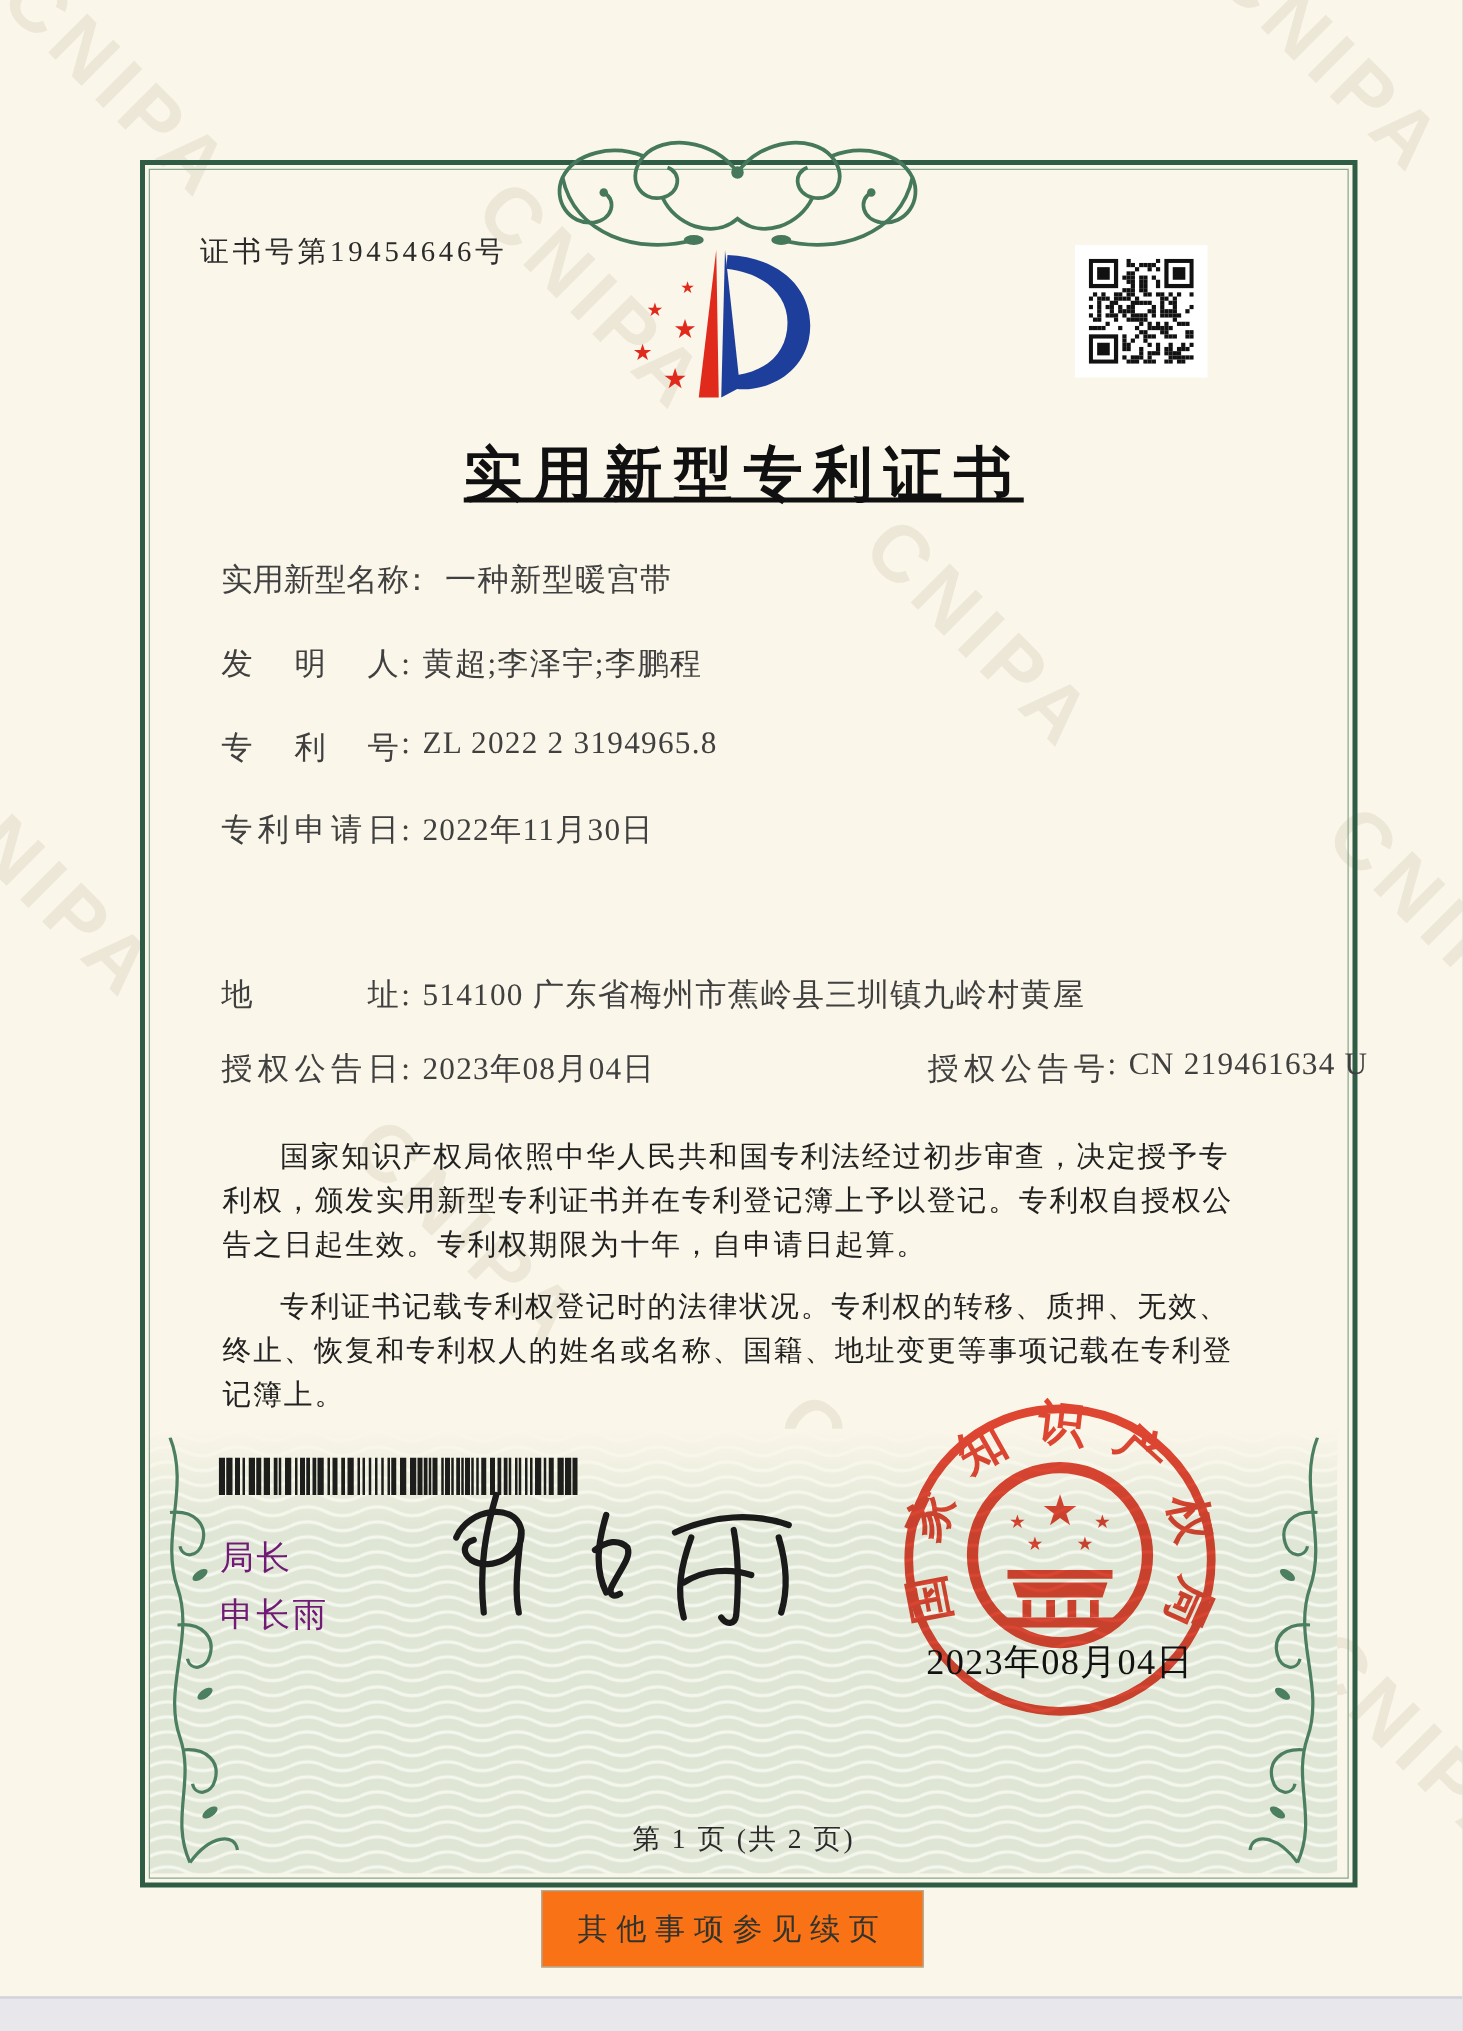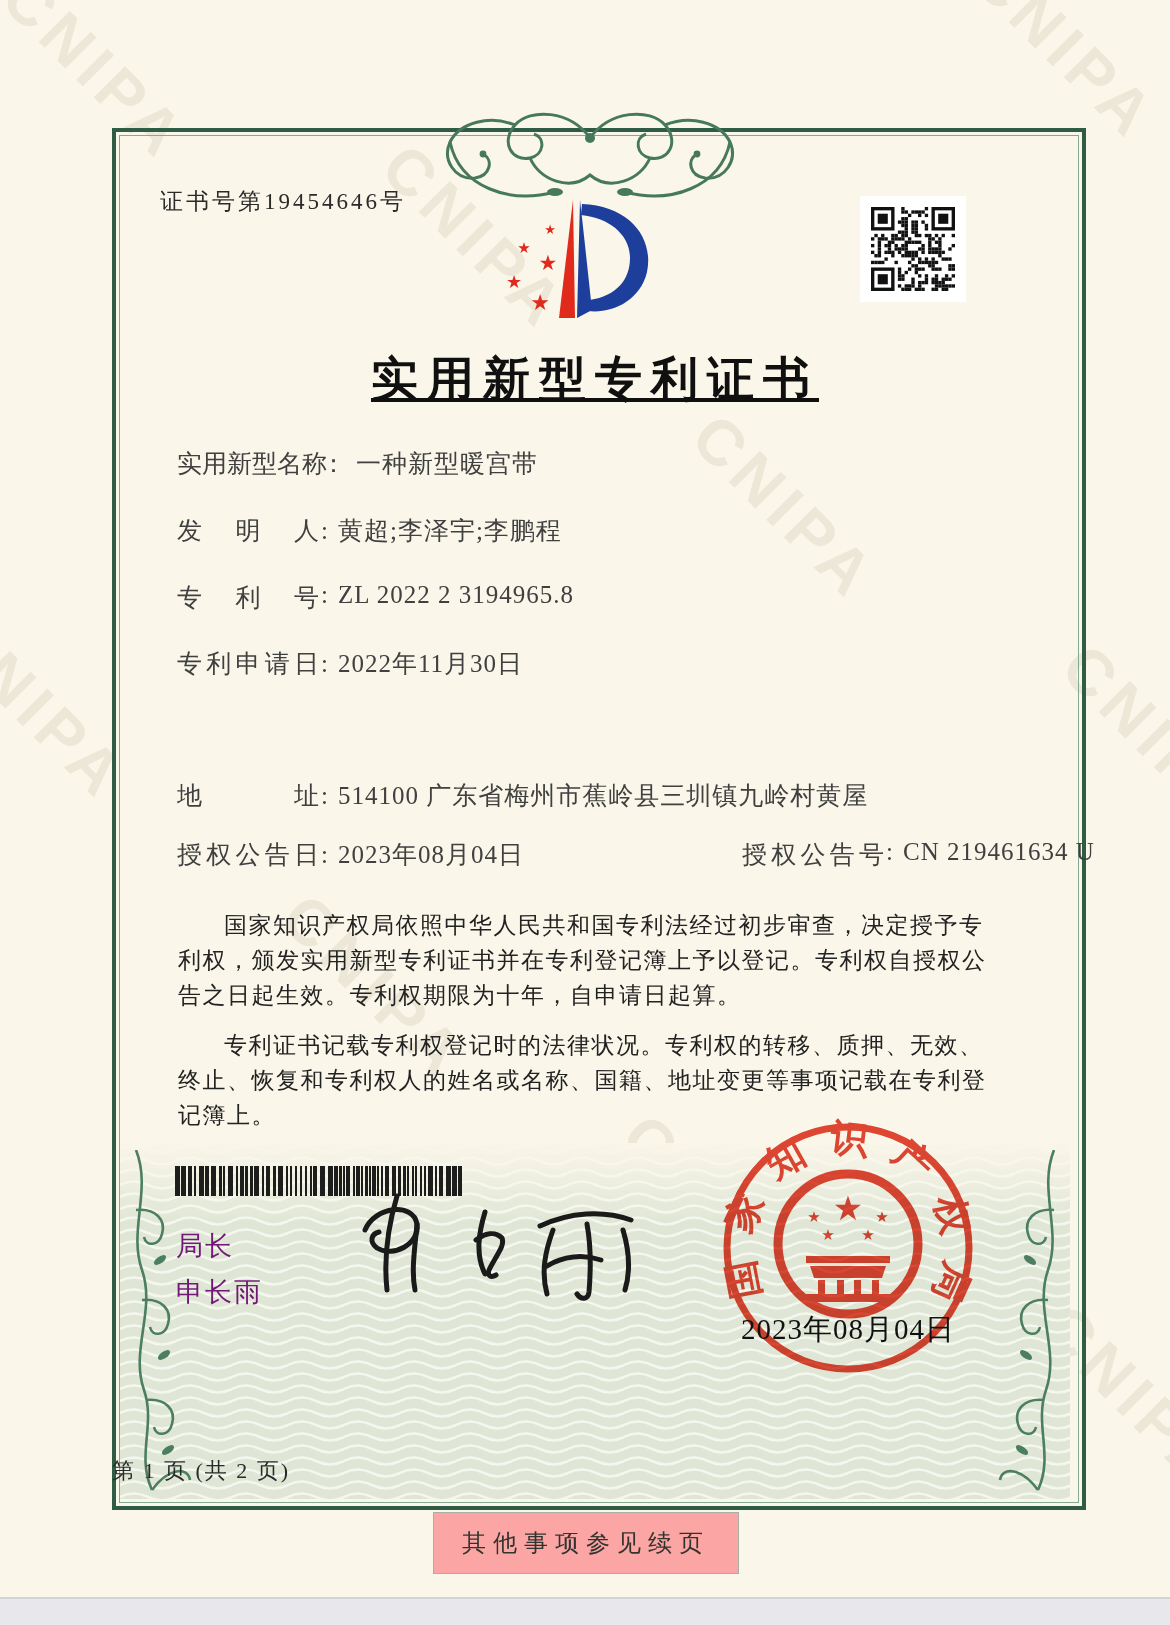--- a/index.html
+++ b/index.html
@@ -35,24 +35,24 @@
   .body-text{position:absolute;left:163px;top:893px;width:858px;font-size:23px;
              line-height:35px;letter-spacing:1.5px;color:#222;}
   .body-text p{margin:15px;text-indent:2em;}
   .barcode{position:absolute;left:175px;top:1166px;}
   .sig-label{position:absolute;left:176px;font-family:"Liberation Sans","DejaVu Sans",sans-serif;
              font-size:27px;font-weight:500;color:#701a75;letter-spacing:2px;}
   .signature{position:absolute;left:335px;top:1178px;}
   .seal{position:absolute;left:718px;top:1118px;mix-blend-mode:multiply;}
   .seal-date{position:absolute;left:718px;top:1310px;width:260px;text-align:center;
              font-size:29px;color:#111;letter-spacing:1px;}
-  .page-info{position:absolute;left:112px;top:1456px;width:966px;text-align:left;
+  .page-info{position:absolute;left:112px;top:1456px;width:966px;text-align:center;
              font-size:22px;color:#2a2a2a;letter-spacing:2px;}
   .note-box{position:absolute;left:433px;top:1512px;width:304px;height:60px;
-            background:#fca5a5;border:1px solid #a8b0a6;display:flex;align-items:center;
+            background:#f97316;border:1px solid #a8b0a6;display:flex;align-items:center;
             justify-content:center;font-size:24px;letter-spacing:7px;color:#33332e;}
   .ornament{position:absolute;pointer-events:none;}
 </style>
 </head>
 <body>
 
 <div class="stage">
 
   <div class="wm" style="left:-20px;top:30px">CNIPA</div>
   <div class="wm" style="left:950px;top:10px">CNIPA</div>

